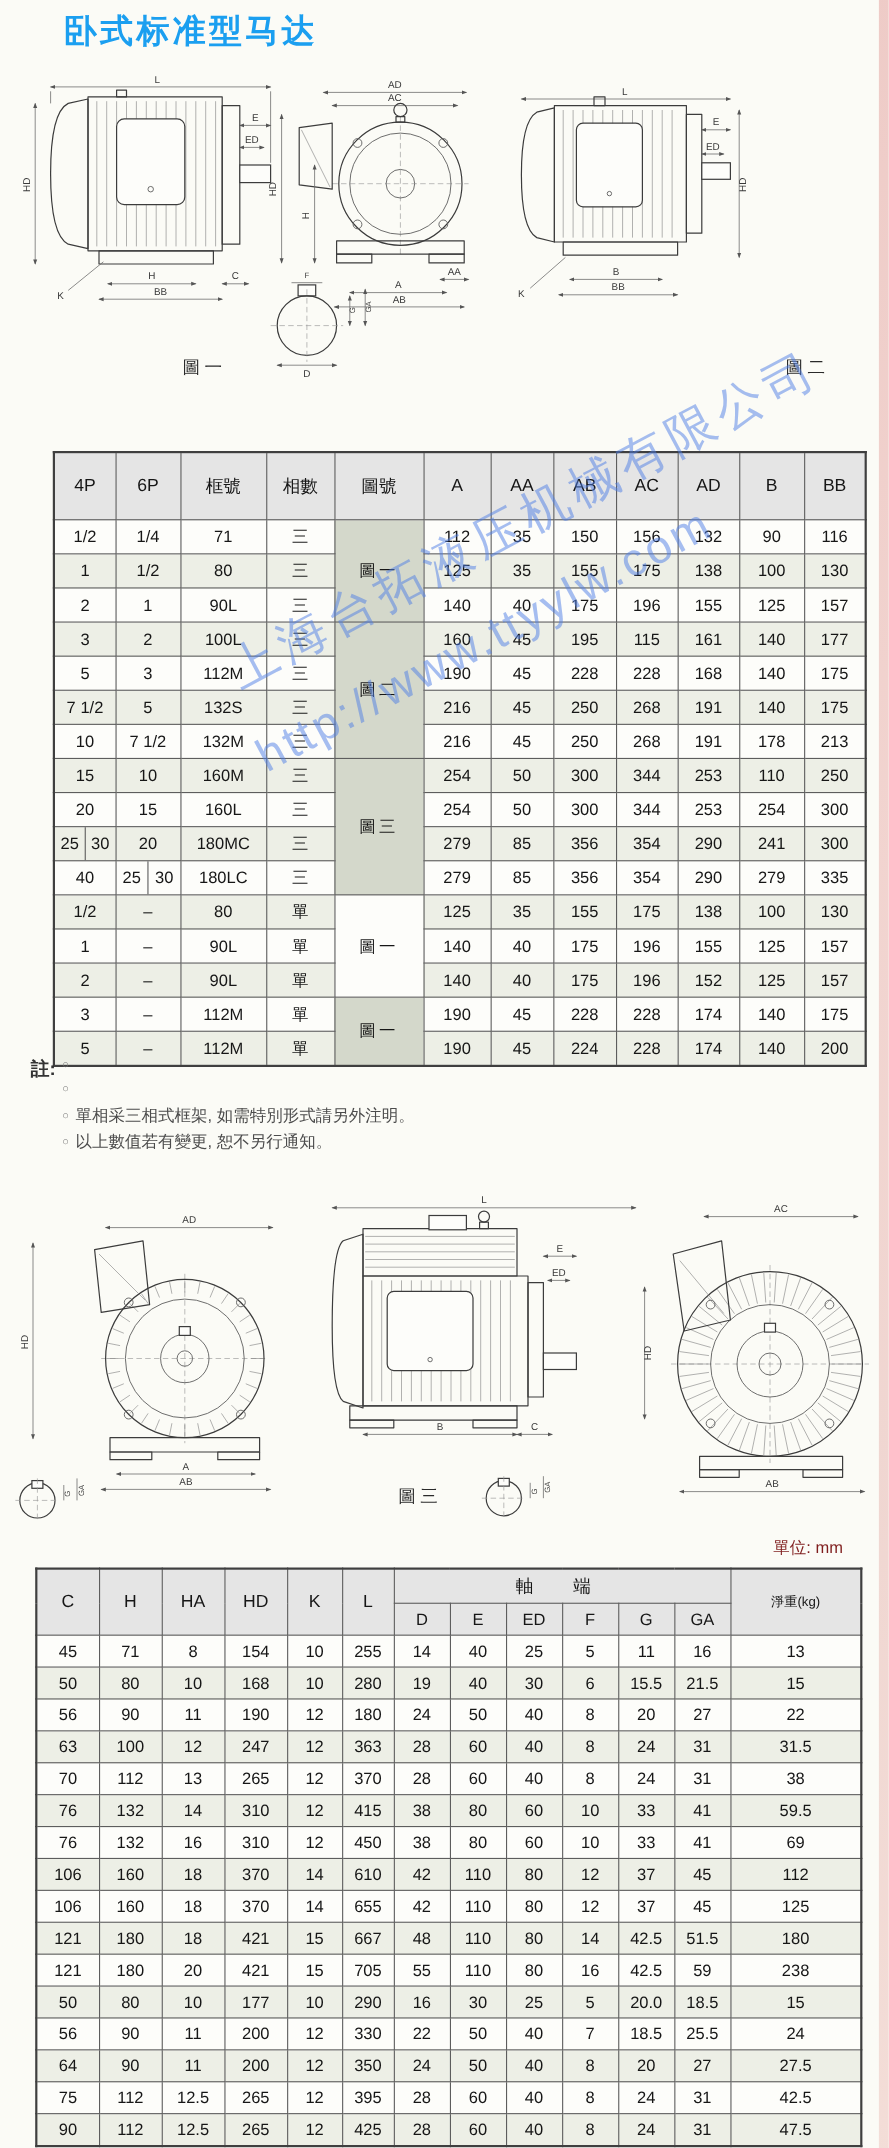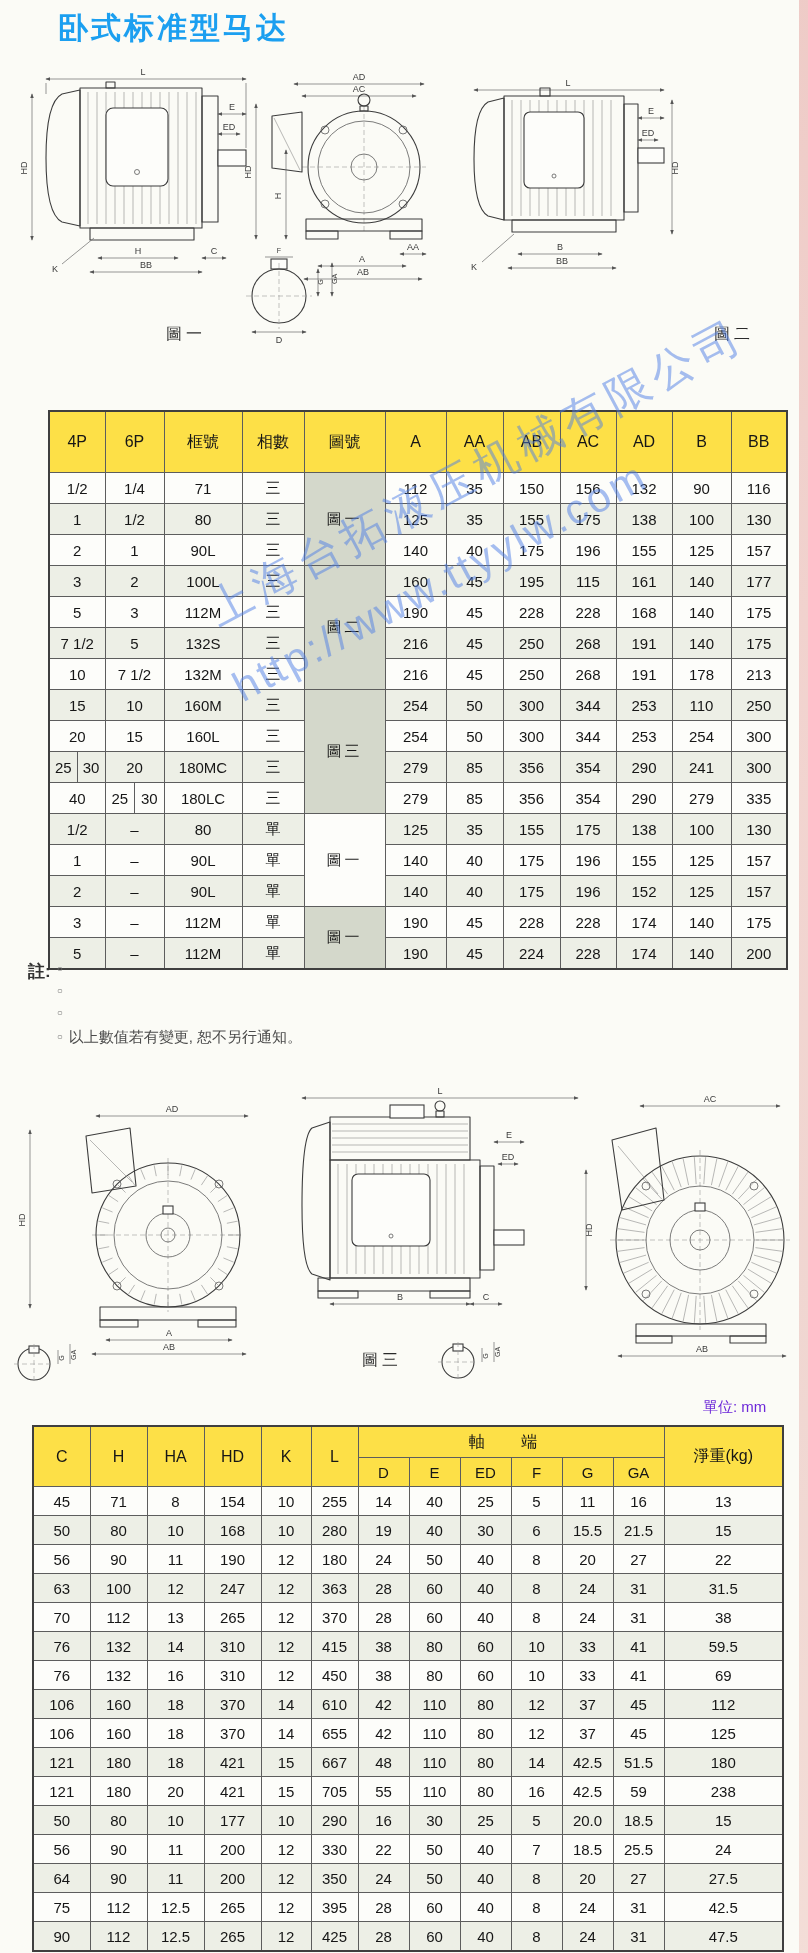--- a/index.html
+++ b/index.html
@@ -17,43 +17,43 @@
   }
   svg.draw{position:absolute;left:0;}
   .caption{
     position:absolute;font-size:16px;color:#2a2a2a;letter-spacing:4px;
   }
   
   .tbl-wrap{position:absolute;}
   table{border-collapse:collapse;table-layout:fixed;background:#fdfdfa;border:2px solid #3f3f3f;}
   th,td{border:1px solid #5d5d5d;text-align:center;vertical-align:middle;padding:0;
         font-size:15px;color:#161616;}
-  thead th{background:#fde047;font-weight:normal;font-size:16px;}
+  thead th{background:#e5e5e5;font-weight:normal;font-size:16px;}
   #t1 thead th{height:60px;}
   #t1 tbody td{height:30px;}
   #t2 thead tr.h1 th{height:30px;}
   #t2 thead tr.h2 th{height:28px;font-size:15px;}
   #t2 tbody td{height:28px;}
   tr.tint td{background:#edefe6;}
   td.figcell{letter-spacing:3px;font-size:15px;}
   td.fig-shaded{background:#d4d8cb !important;}
   td.fig-plain{background:#fdfdfa !important;}
   td.split .split-inner{display:flex;height:100%;align-items:center;}
   td.split .split-inner span{flex:1;}
   td.split .split-inner span + span{border-left:1px solid #5d5d5d;height:100%;display:flex;align-items:center;justify-content:center;}
   td.split .split-inner span{display:flex;align-items:center;justify-content:center;}
   .group-th{letter-spacing:16px;}
-  .weight-th{font-size:16px;text-align:center;}
+  .weight-th{font-size:12px;text-align:center;}
   
   .notes{position:absolute;left:28px;top:960px;display:flex;color:#4c4c4c;}
   .note-label{font-weight:bold;font-size:17px;color:#333;margin-right:6px;}
   .note-row{display:flex;align-items:baseline;line-height:22px;font-size:15px;}
   .bullet{font-size:10px;margin-right:6px;position:relative;top:-2px;color:#777;}
   
-  .unit-label{position:absolute;left:703px;top:1398px;font-size:15px;color:#6d28d9;}
+  .unit-label{position:absolute;left:703px;top:1398px;font-size:15px;color:#7f1d1d;}
   
   .watermark{
     position:absolute;left:248px;top:430px;width:580px;height:360px;
     transform:rotate(-28deg);transform-origin:50% 50%;
     color:rgba(77,125,230,0.50);pointer-events:none;z-index:5;
   }
   .wm1{font-size:44px;letter-spacing:6px;white-space:nowrap;}
   .wm2{font-size:42px;letter-spacing:3px;margin-top:26px;margin-left:-14px;white-space:nowrap;}
   .scan-edge{
     position:absolute;right:0;top:0;width:9px;height:1953px;z-index:6;
@@ -482,20 +482,21 @@
   <div class="note-label">註:</div>
   <div>
     <div class="note-row">
       <span class="bullet">○</span>
     </div>
     <div class="note-row">
       <span class="bullet">○</span>
     </div>
     <div class="note-row">
       <span class="bullet">○</span>
+      <span>單相采三相式框架, 如需特別形式請另外注明。</span>
     </div>
     <div class="note-row">
       <span class="bullet">○</span>
       <span>以上數值若有變更, 恕不另行通知。</span>
     </div>
   </div>
 </div>
 
 <svg class="draw" style="top:1085px" width="808" height="310" viewBox="0 1085 808 310">
   <defs>

